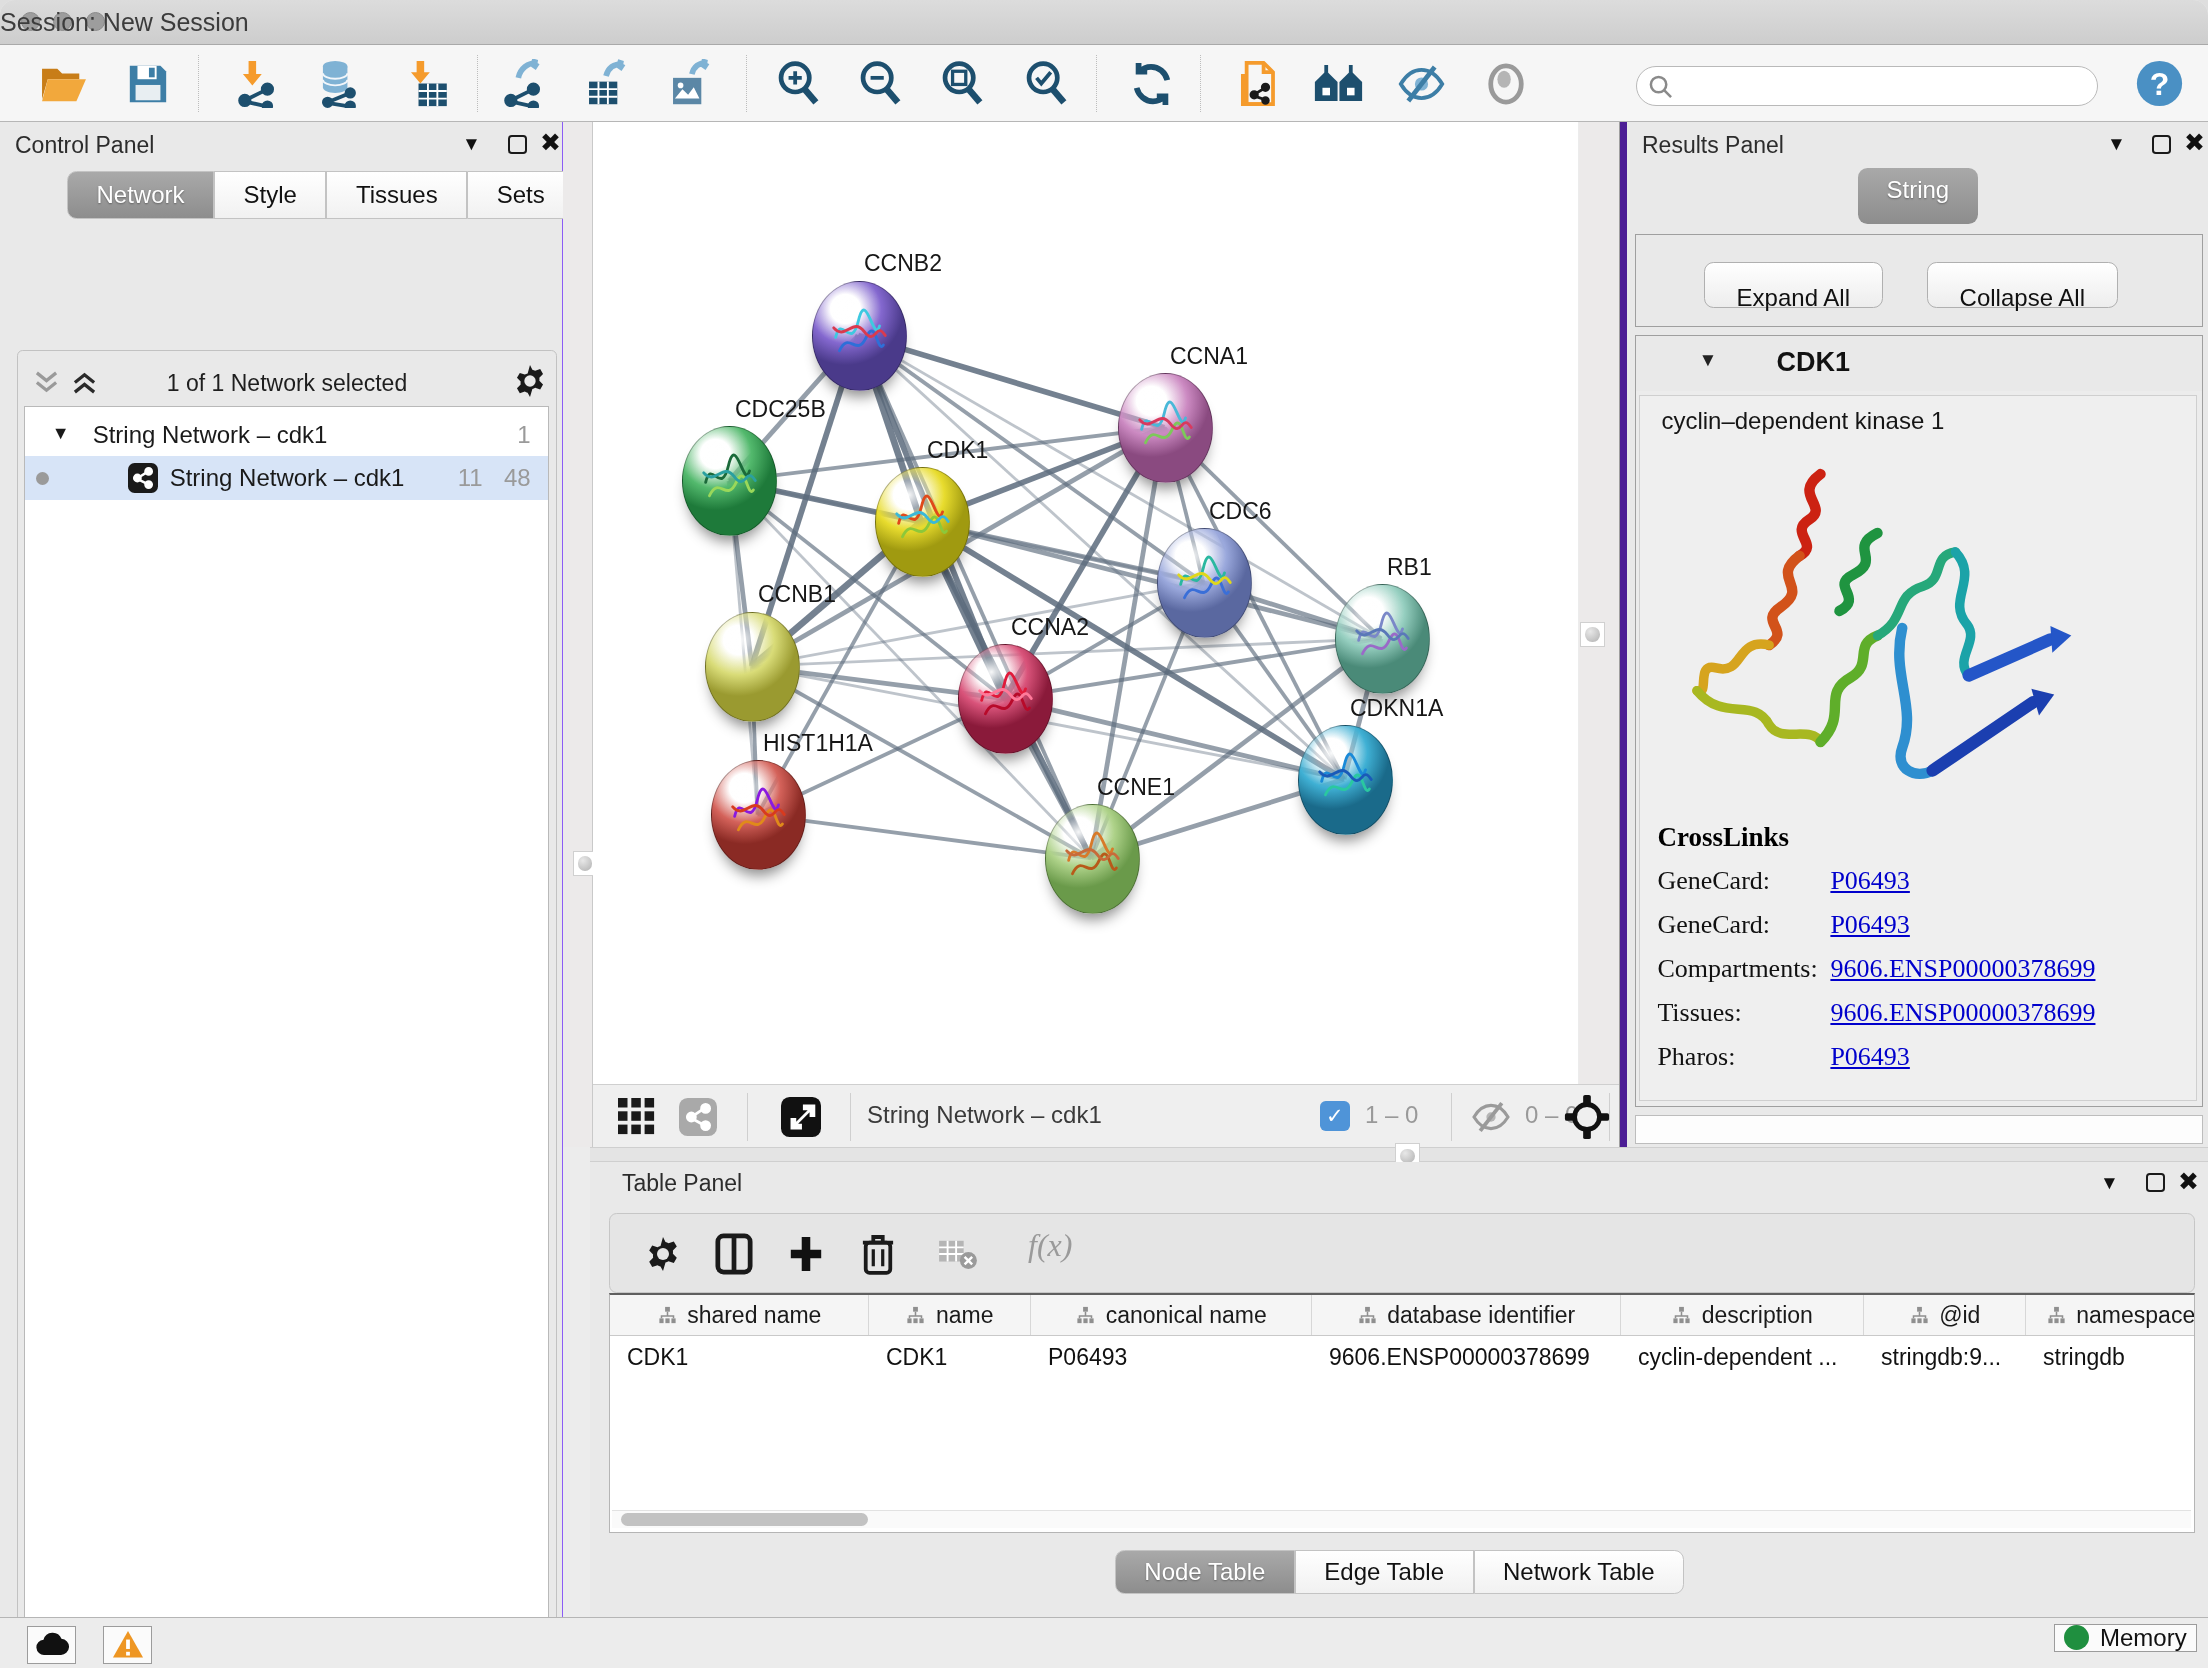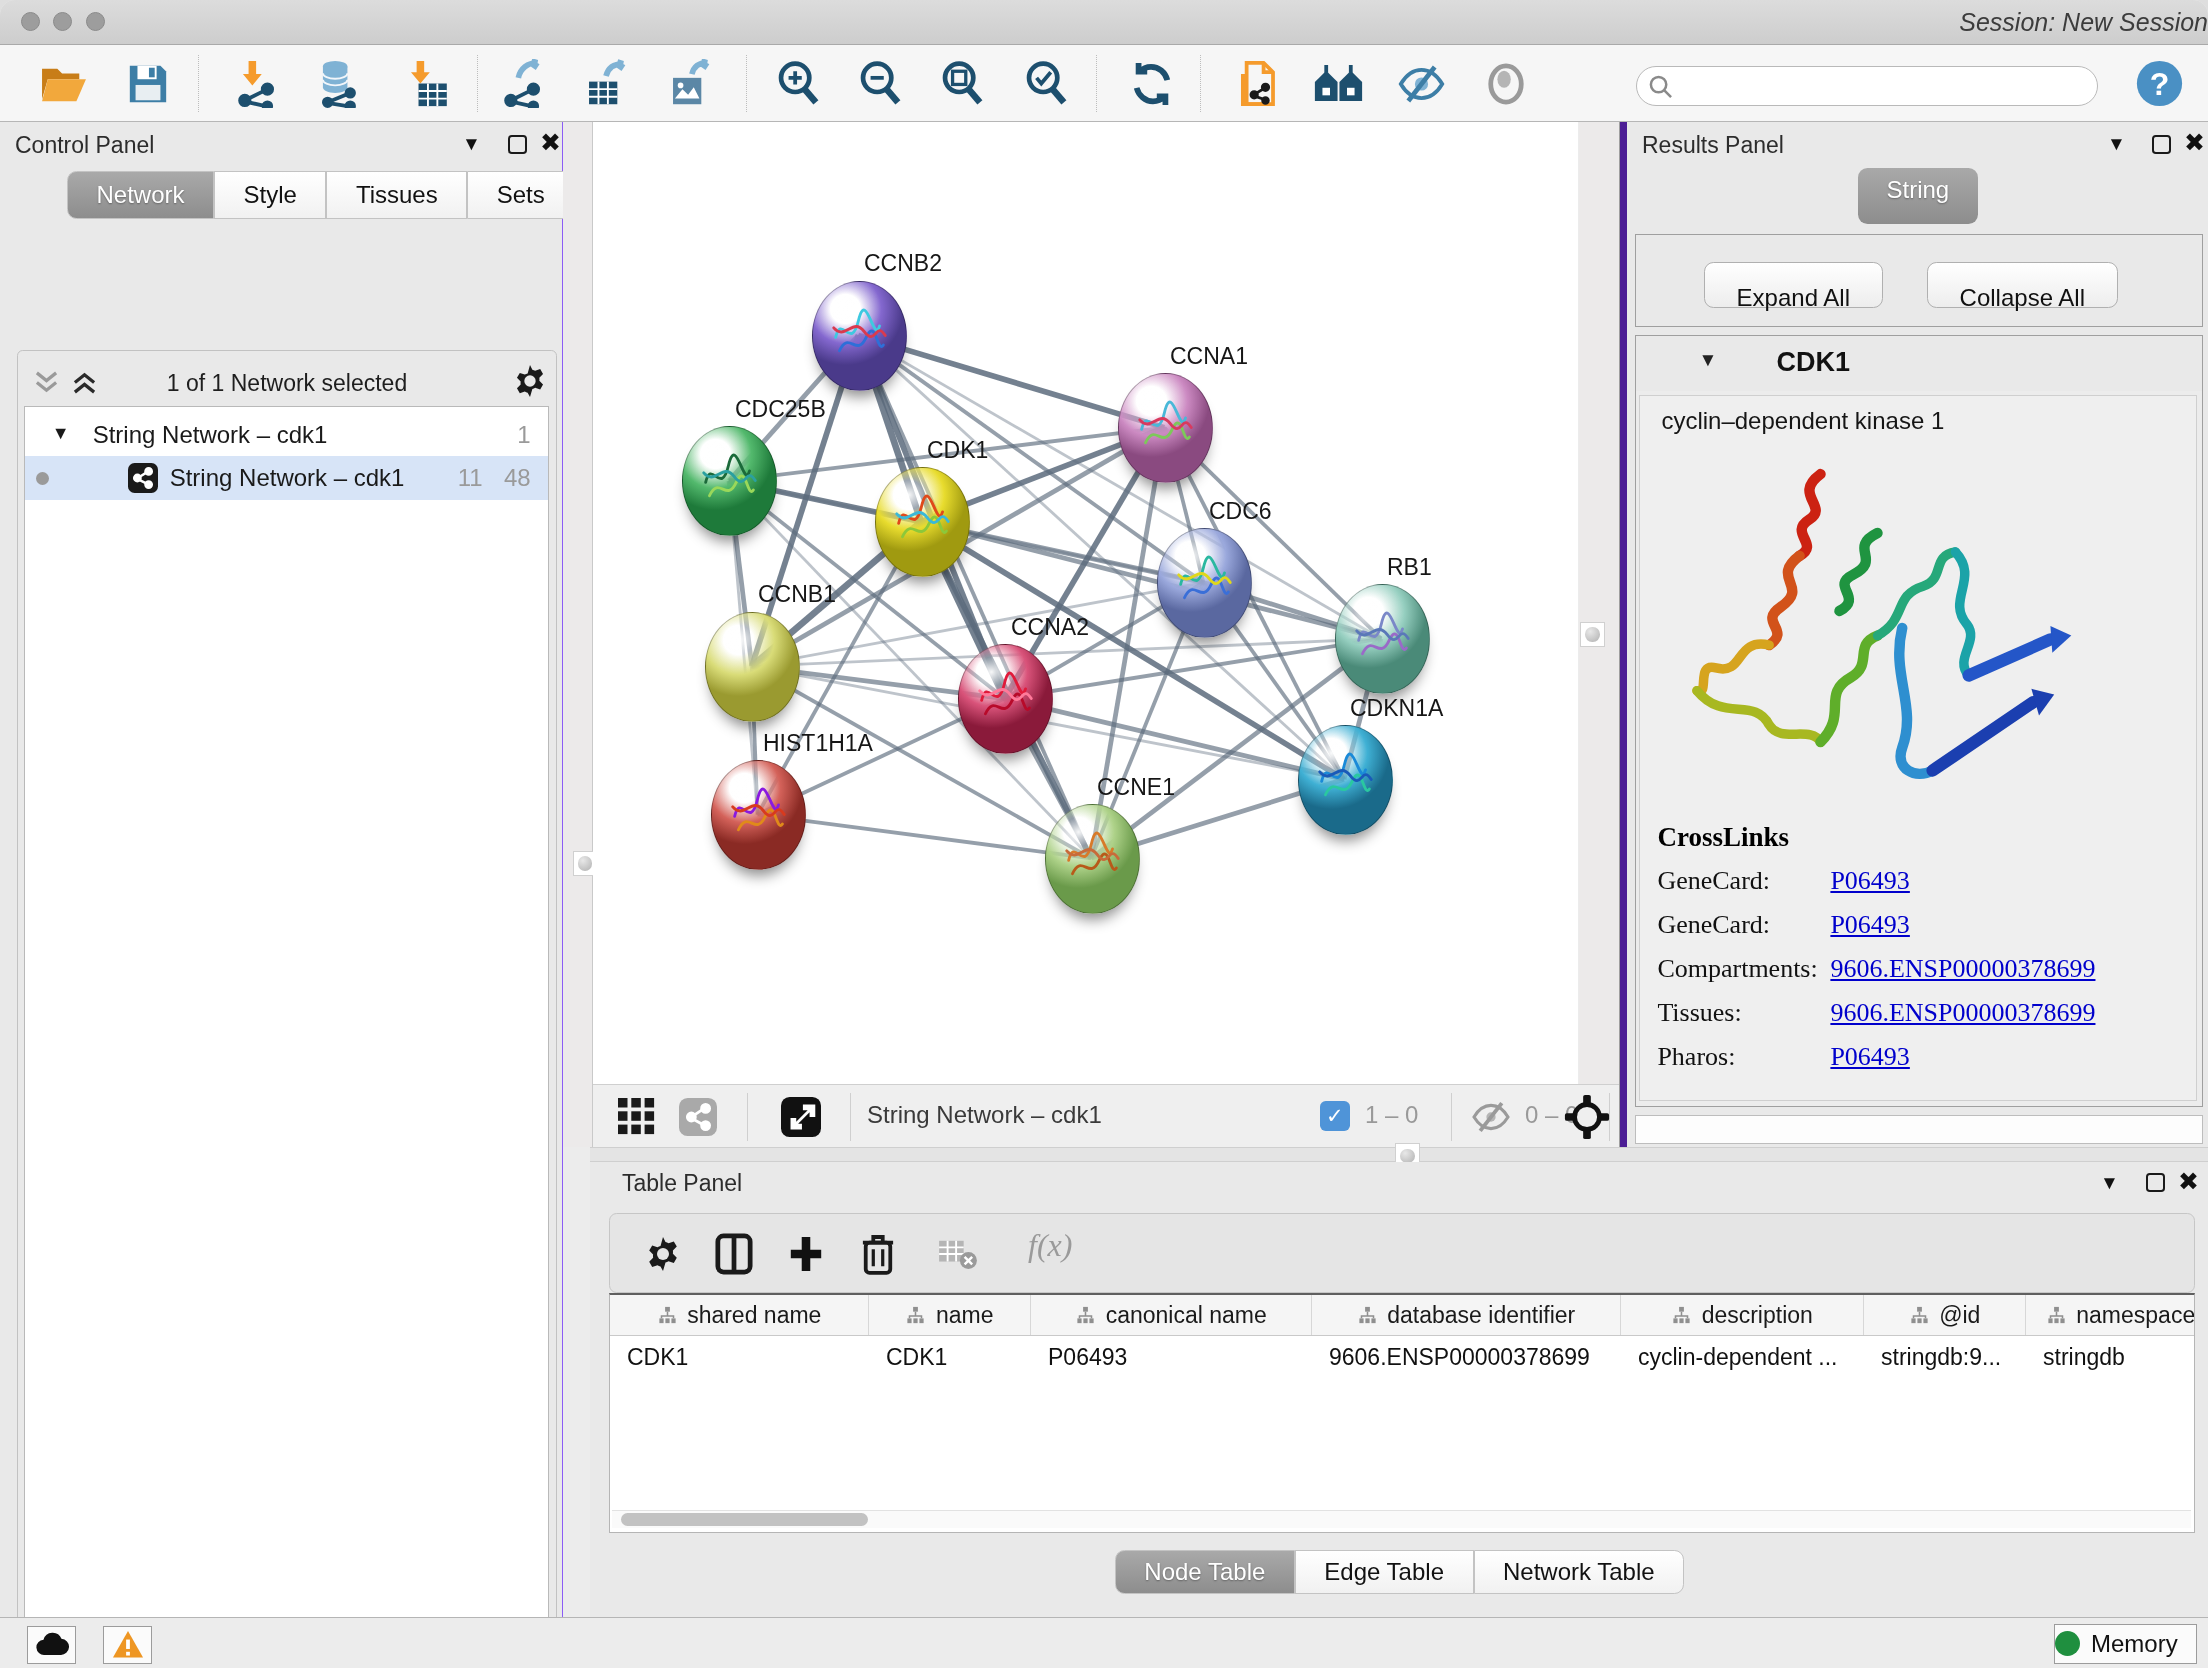--- a/index.html
+++ b/index.html
@@ -3,21 +3,21 @@
 <meta charset="utf-8">
 <style>
   html,body{margin:0;padding:0;background:#dedede;}
   body{width:2208px;height:1668px;position:relative;font-family:"Liberation Sans","DejaVu Sans",sans-serif;color:#222;overflow:hidden;-webkit-font-smoothing:antialiased;}
   .abs{position:absolute;}
   #window{position:absolute;inset:0;background:#ececec;border-radius:15px 15px 0 0;overflow:hidden;}
 
   
   #titlebar{position:absolute;left:0;top:0;width:100%;height:44px;background:linear-gradient(#dcdcdc,#cdcdcd);border-bottom:1px solid #a9a9a9;}
   .traffic{position:absolute;top:12.4px;width:19px;height:19px;border-radius:50%;background:#9d9d9d;border:1px solid #8b8b8b;box-sizing:border-box;}
-  #win-title{position:absolute;top:7.6px;left:0;width:100%;text-align:right;font-size:25px;color:#3c3c3c;font-style:italic;}
+  #win-title{position:absolute;top:7.6px;left:0;width:100%;text-align:left;font-size:25px;color:#3c3c3c;}
 
   
   #toolbar{position:absolute;left:0;top:45px;width:100%;height:76px;background:#f6f6f6;border-bottom:1.9px solid #b6b6b6;}
   .tbtn{position:absolute;top:13.3px;width:51px;height:51px;display:flex;align-items:center;justify-content:center;}
   .tsep{position:absolute;top:9.5px;height:57px;border-left:1.9px dotted #bdbdbd;width:0;}
   #search-box{position:absolute;left:1636px;top:21px;width:462px;height:40px;background:#fff;border:1.9px solid #b9b9b9;border-radius:20px;box-sizing:border-box;}
   #search-box svg{position:absolute;left:11.4px;top:6.7px;}
   #search-input{position:absolute;left:42px;top:1.9px;width:399px;height:32px;border:none;outline:none;font-size:23px;background:transparent;}
 
   
@@ -89,21 +89,21 @@
   #trow{display:flex;height:42px;}
   .td{font-size:23px;color:#111;line-height:42px;padding-left:17px;box-sizing:border-box;overflow:hidden;white-space:nowrap;flex:none;}
   #hscroll{position:absolute;left:1.9px;bottom:3.8px;width:1579px;height:17px;background:#fafafa;border-top:1px solid #e2e2e2;}
   #hscroll-thumb{position:absolute;left:9.5px;top:1.9px;width:247px;height:13.3px;border-radius:6.7px;background:#c2c2c2;}
   #tp-tabs{position:absolute;left:0;top:388px;width:100%;display:flex;justify-content:center;}
   #tp-tabs .tab{height:42px;line-height:42px;font-size:24px;}
 
   
   #statusbar{position:absolute;left:0;top:1617px;width:100%;height:51px;background:#ececec;border-top:1px solid #b5b5b5;box-sizing:border-box;}
   .sb-btn{position:absolute;top:7.6px;width:49px;height:38px;background:#fbfbfb;border:1.9px solid #9c9c9c;display:flex;align-items:center;justify-content:center;box-sizing:border-box;}
-  #memory-btn{position:absolute;right:11.4px;top:5.7px;width:143px;height:40px;background:#fbfbfb;border:1.9px solid #9c9c9c;display:flex;align-items:center;justify-content:flex-start;gap:11.4px;font-size:24px;color:#111;box-sizing:border-box;}
+  #memory-btn{position:absolute;right:11.4px;top:5.7px;width:143px;height:28px;background:#fbfbfb;border:1.9px solid #9c9c9c;display:flex;align-items:center;justify-content:center;gap:11.4px;font-size:24px;color:#111;box-sizing:border-box;}
   #memory-dot{width:25px;height:25px;border-radius:50%;background:#1f8f3f;}
 </style>
 </head>
 <body>
 
 <div id="window">
 
   <div id="titlebar">
     <span class="traffic" style="left:21px"></span>
     <span class="traffic" style="left:53px"></span>

